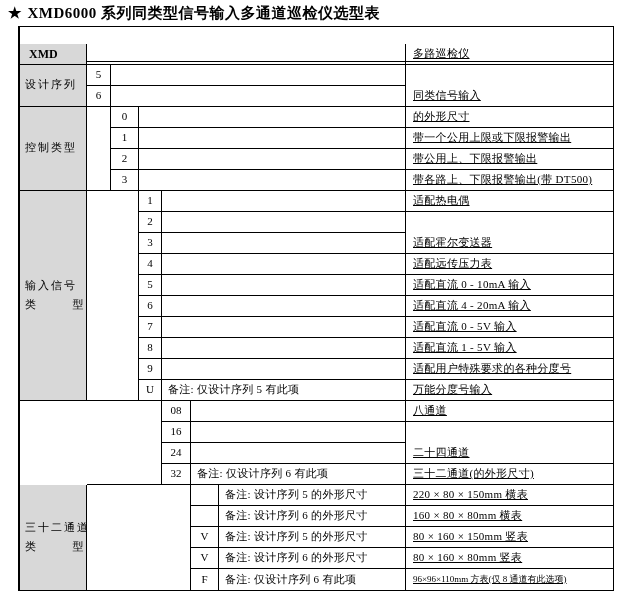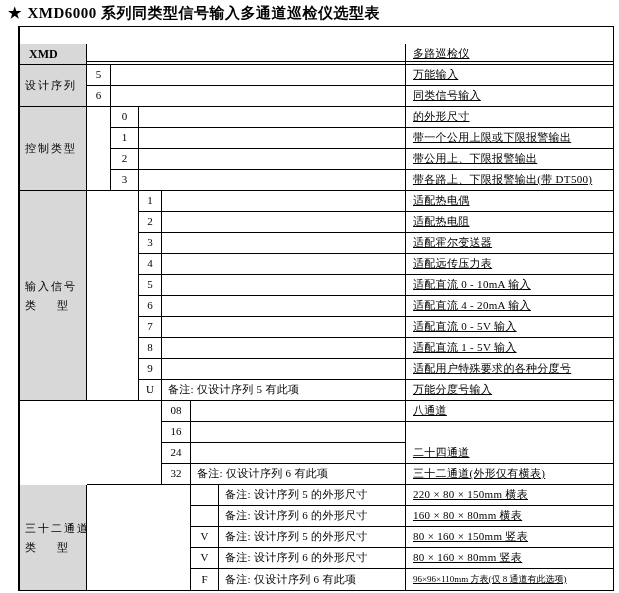--- a/index.html
+++ b/index.html
@@ -22,21 +22,21 @@
     background:#fff;
   }
   .b{
     border-right:1px solid #000;
     border-bottom:1px solid #000;
     display:flex;align-items:center;
     font-size:11px;line-height:1.25;
     overflow:hidden;white-space:pre;
   }
   .hdr{background:#fde047;justify-content:center;font-weight:bold;font-size:12px;letter-spacing:1px;margin-top:34px;}
-  .lbl{background:#d8d8d8;padding-left:5px;letter-spacing:2px;line-height:1.7;}
+  .lbl{background:#d8d8d8;padding-left:5px;letter-spacing:2px;line-height:1.7;font-family:Liberation Mono, monospace;}
   .xmd{font-weight:bold;letter-spacing:0;padding-left:9px;font-size:12px;font-family:"Liberation Serif","DejaVu Serif",serif;}
   .code{justify-content:center;letter-spacing:0;}
   .rmk{padding-left:6px;letter-spacing:0.3px;}
   .desc{padding-left:7px;letter-spacing:0.3px;text-decoration:underline;}
   .small{font-size:9px;letter-spacing:0;}
   .nr{border-right:none;}
   .nb{border-bottom:none;}
 </style>
 </head>
 <body>
@@ -52,21 +52,20 @@
   <div class="b hdr" style="grid-area:1/1/2/8">型    谱</div>
   <div class="b hdr nr" style="grid-area:1/8/2/9">说    明</div>
 
   <div class="b lbl xmd" style="grid-area:2/1/3/2">XMD</div>
   <div class="b" style="grid-area:2/2/3/8"></div>
   <div class="b desc nr" style="grid-area:2/8/3/9">多路巡检仪</div>
 
   <div class="b lbl" style="grid-area:3/1/5/2">设计序列</div>
   <div class="b code" style="grid-area:3/2/4/3">5</div>
   <div class="b" style="grid-area:3/3/4/8"></div>
-  <div class="b desc nr" style="grid-area:3/8/4/9">万能输入</div>
   <div class="b code" style="grid-area:4/2/5/3">6</div>
   <div class="b" style="grid-area:4/3/5/8"></div>
   <div class="b desc nr" style="grid-area:4/8/5/9">同类信号输入</div>
 
   <div class="b lbl" style="grid-area:5/1/9/2">控制类型</div>
   <div class="b" style="grid-area:5/2/9/3"></div>
   <div class="b code" style="grid-area:5/3/6/4">0</div>
   <div class="b" style="grid-area:5/4/6/8"></div>
   <div class="b desc nr" style="grid-area:5/8/6/9">的外形尺寸</div>
   <div class="b code" style="grid-area:6/3/7/4">1</div>
@@ -80,21 +79,20 @@
   <div class="b desc nr" style="grid-area:8/8/9/9">带各路上、下限报警输出(带 DT500)</div>
 
   <div class="b lbl" style="grid-area:9/1/19/2">输入信号
 类    型</div>
   <div class="b" style="grid-area:9/2/19/4"></div>
   <div class="b code" style="grid-area:9/4/10/5">1</div>
   <div class="b" style="grid-area:9/5/10/8"></div>
   <div class="b desc nr" style="grid-area:9/8/10/9">适配热电偶</div>
   <div class="b code" style="grid-area:10/4/11/5">2</div>
   <div class="b" style="grid-area:10/5/11/8"></div>
-  <div class="b desc nr" style="grid-area:10/8/11/9">适配热电阻</div>
   <div class="b code" style="grid-area:11/4/12/5">3</div>
   <div class="b" style="grid-area:11/5/12/8"></div>
   <div class="b desc nr" style="grid-area:11/8/12/9">适配霍尔变送器</div>
   <div class="b code" style="grid-area:12/4/13/5">4</div>
   <div class="b" style="grid-area:12/5/13/8"></div>
   <div class="b desc nr" style="grid-area:12/8/13/9">适配远传压力表</div>
   <div class="b code" style="grid-area:13/4/14/5">5</div>
   <div class="b" style="grid-area:13/5/14/8"></div>
   <div class="b desc nr" style="grid-area:13/8/14/9">适配直流 0 - 10mA 输入</div>
   <div class="b code" style="grid-area:14/4/15/5">6</div>
@@ -117,21 +115,21 @@
   <div class="b code" style="grid-area:19/5/20/6">08</div>
   <div class="b" style="grid-area:19/6/20/8"></div>
   <div class="b desc nr" style="grid-area:19/8/20/9">八通道</div>
   <div class="b code" style="grid-area:20/5/21/6">16</div>
   <div class="b" style="grid-area:20/6/21/8"></div>
   <div class="b code" style="grid-area:21/5/22/6">24</div>
   <div class="b" style="grid-area:21/6/22/8"></div>
   <div class="b desc nr" style="grid-area:21/8/22/9">二十四通道</div>
   <div class="b code" style="grid-area:22/5/23/6">32</div>
   <div class="b rmk" style="grid-area:22/6/23/8">备注: 仅设计序列 6 有此项</div>
-  <div class="b desc nr" style="grid-area:22/8/23/9">三十二通道(外形仅有横表)</div>
+  <div class="b desc nr" style="grid-area:22/8/23/9">三十二通道(的外形尺寸)</div>
 
   <div class="b lbl nb" style="grid-area:23/1/28/2">三十二通道
 类    型</div>
   <div class="b nb" style="grid-area:23/2/28/6"></div>
   <div class="b code" style="grid-area:23/6/24/7"></div>
   <div class="b rmk" style="grid-area:23/7/24/8">备注: 设计序列 5 的外形尺寸</div>
   <div class="b desc nr" style="grid-area:23/8/24/9">220 × 80 × 150mm 横表</div>
   <div class="b code" style="grid-area:24/6/25/7"></div>
   <div class="b rmk" style="grid-area:24/7/25/8">备注: 设计序列 6 的外形尺寸</div>
   <div class="b desc nr" style="grid-area:24/8/25/9">160 × 80 × 80mm 横表</div>

